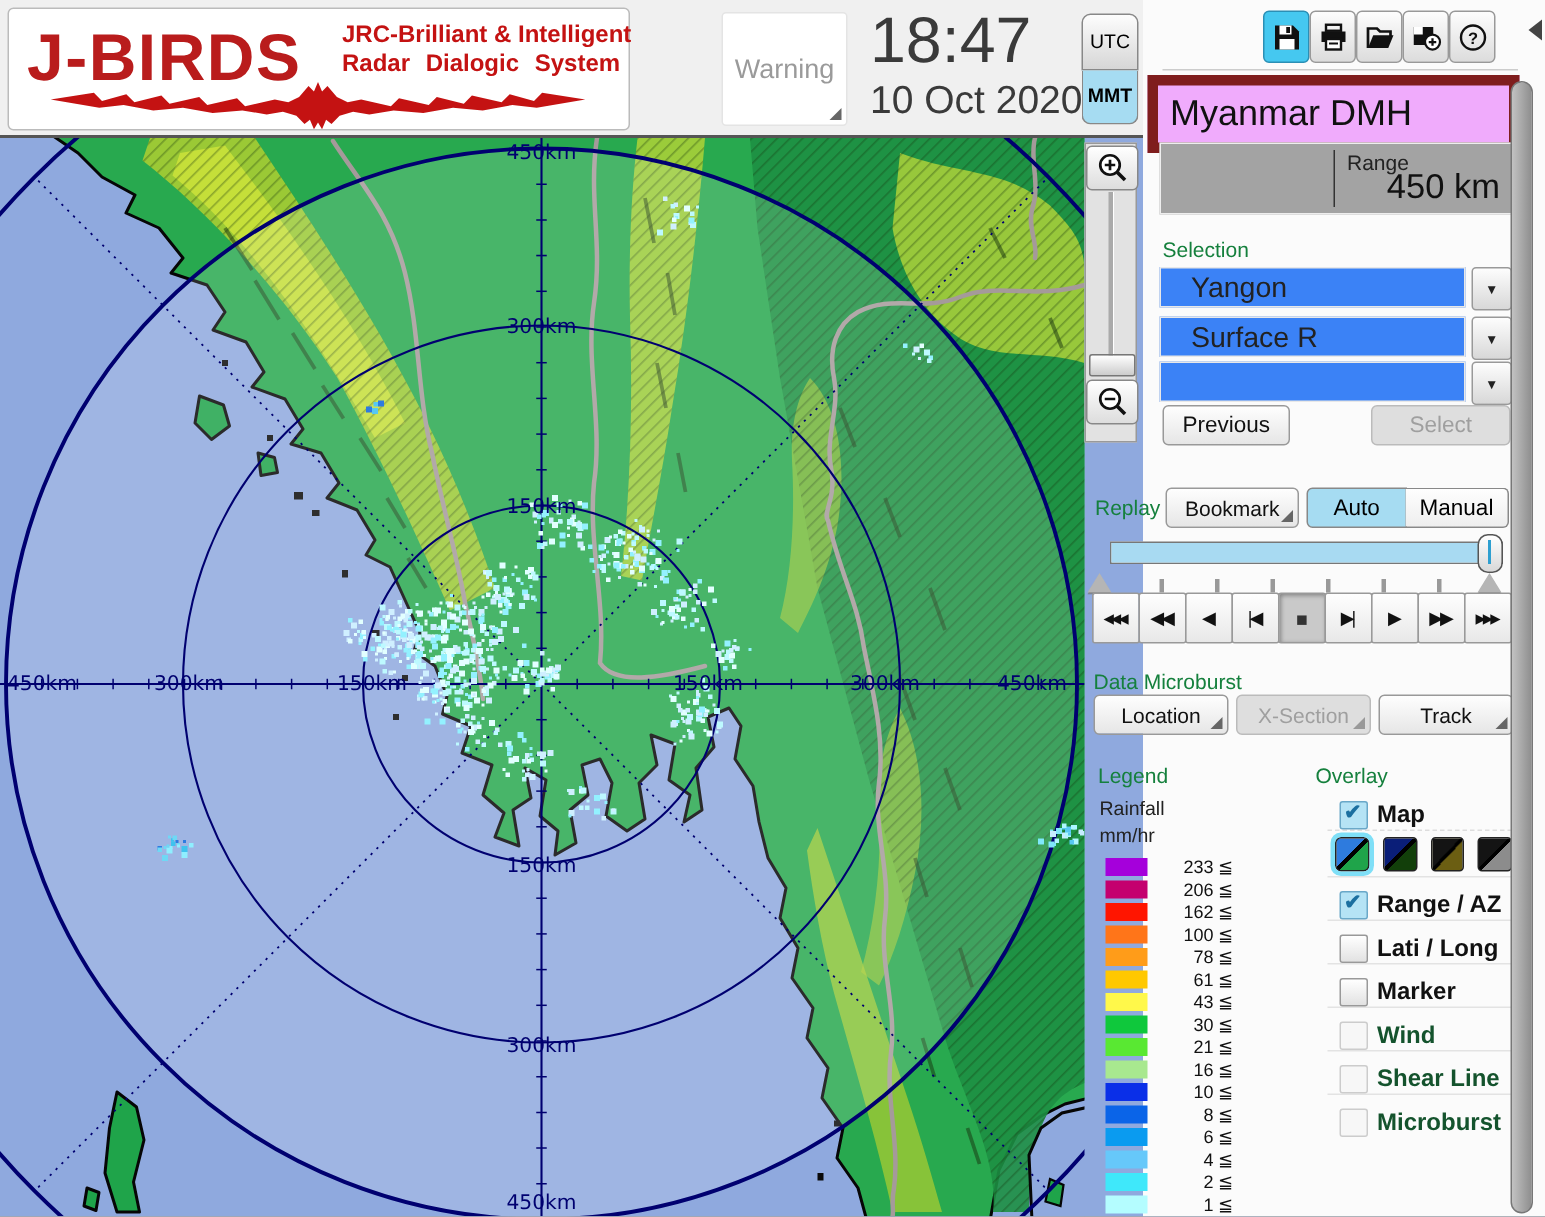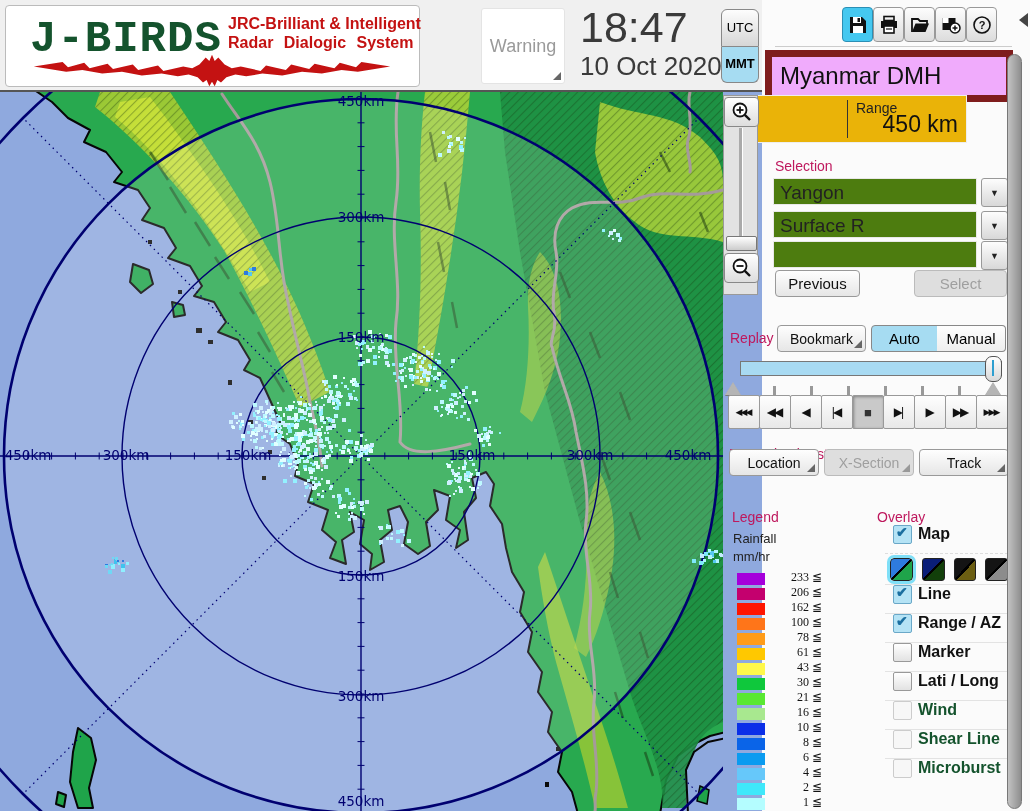--- a/index.html
+++ b/index.html
@@ -1,21 +1,21 @@
 <!DOCTYPE html>
 <html><head>
 <meta charset="utf-8">
 <style>
   html,body{margin:0;padding:0;background:#888;}
   #app{position:relative;width:1030px;height:811px;background:#f0f0f0;overflow:hidden;
        font-family:"Liberation Sans",sans-serif;-webkit-font-smoothing:antialiased;}
   
   #header-left{position:absolute;left:0;top:0;width:762px;height:90px;background:#f0f0f0;border-bottom:2px solid #555;}
   #logo-box{position:absolute;left:5px;top:5px;width:413px;height:80px;background:#fff;border:1px solid #bbb;border-radius:4px;}
-  #logo-title{position:absolute;left:12px;top:8px;font-family:Liberation Mono, monospace;font-weight:bold;font-size:44px;color:#14532d;letter-spacing:1px;margin-left:12px;}
+  #logo-title{position:absolute;left:12px;top:8px;font-family:Liberation Sans, sans-serif;font-weight:bold;font-size:44px;color:#b91c1c;letter-spacing:1px;}
   .tagline{position:absolute;left:222px;color:#c41212;font-weight:bold;font-size:16px;line-height:19px;white-space:nowrap;}
   #tagline1{top:8px;} #tagline2{top:27px;word-spacing:6px;}
   #eagle{position:absolute;left:8px;top:46px;}
   #warning-btn{position:absolute;left:481px;top:8px;width:82px;height:74px;background:#fff;border:1px solid #e4e4e4;border-radius:3px;
       color:#9a9a9a;font-size:18px;display:flex;align-items:center;justify-content:center;cursor:pointer;}
   .corner::after{content:"";position:absolute;right:3px;bottom:3px;width:0;height:0;border-left:8px solid transparent;border-bottom:8px solid #666;}
   #clock{position:absolute;left:580px;top:4px;width:160px;color:#3a3a3a;}
   #clock-time{font-size:43px;line-height:46px;}
   #clock-date{font-size:26px;line-height:32px;}
   .tzbtn{position:absolute;left:721px;width:38px;text-align:center;border:1px solid #888;font-size:13px;cursor:pointer;box-sizing:border-box;}
@@ -28,27 +28,27 @@
   #collapse-arrow{position:absolute;left:1019px;top:13px;width:0;height:0;border-top:7px solid transparent;border-bottom:7px solid transparent;border-right:9px solid #444;cursor:pointer;}
   #toolbar-divider{position:absolute;left:775px;top:46px;width:237px;height:1px;background:#ccc;}
   
   #right-panel{position:absolute;left:762px;top:0;width:268px;height:811px;background:#fbfbfb;}
   #zoom-strip{position:absolute;left:723px;top:95px;width:35px;height:200px;background:#e2e2e2;border:1px solid #999;box-sizing:border-box;}
   .zoombtn{position:absolute;left:724px;width:33px;height:28px;border:1px solid #888;border-radius:4px;background:linear-gradient(#fff,#ddd);display:flex;align-items:center;justify-content:center;cursor:pointer;}
   #zoom-track{position:absolute;left:739px;top:128px;width:3px;height:122px;background:#aaa;border-right:1px solid #fff;}
   #zoom-thumb{position:absolute;left:726px;top:236px;width:29px;height:13px;background:linear-gradient(#fff,#ccc);border:1px solid #777;border-radius:2px;cursor:pointer;}
   #station-box{position:absolute;left:765px;top:50px;width:234px;height:38px;background:#f0abfc;border:7px solid #7f1d1d;}
   #station-box span{margin-left:8px;font-size:24px;line-height:38px;color:#111;}
-  #range-box{position:absolute;left:731px;top:95px;width:234px;height:46px;background:#eab308;border:1px solid #eee;}
+  #range-box{position:absolute;left:773px;top:95px;width:234px;height:46px;background:#a3a3a3;border:1px solid #eee;}
   #range-divider{position:absolute;left:115px;top:4px;width:1px;height:38px;background:#333;}
   #range-label{position:absolute;left:124px;top:4px;font-size:14px;color:#222;}
   #range-value{position:absolute;right:8px;bottom:4px;font-size:23px;color:#111;}
-  .section-label{position:absolute;font-size:14px;color:#be185d;}
+  .section-label{position:absolute;font-size:14px;color:#15803d;}
   .dd-row{position:absolute;left:773px;height:27px;}
-  .dd-field{position:absolute;left:0;top:0;width:204px;height:27px;background:#4d7c0f;border:1px solid #e8e8e8;font-size:19px;color:#222;line-height:27px;padding-left:6px;box-sizing:border-box;}
+  .dd-field{position:absolute;left:0;top:0;width:204px;height:27px;background:#3b82f6;border:1px solid #e8e8e8;font-size:19px;color:#222;line-height:27px;padding-left:20px;box-sizing:border-box;}
   .dd-btn{position:absolute;left:208px;top:0;width:25px;height:27px;border:1px solid #999;border-radius:3px;background:linear-gradient(#fdfdfd,#d8d8d8);display:flex;align-items:center;justify-content:center;font-size:9px;color:#222;cursor:pointer;}
   .pushbtn{position:relative;border:1px solid #999;border-radius:4px;background:linear-gradient(#fefefe,#e6e6e6);font-size:15px;color:#111;display:flex;align-items:center;justify-content:center;cursor:pointer;box-sizing:border-box;}
   .pushbtn.disabled{background:#dedede;color:#9f9f9f;border-color:#bbb;cursor:default;}
   .pushbtn.disabled.corner::after{border-bottom-color:#999;}
   #previous-btn{position:absolute;left:775px;top:270px;width:85px;height:27px;}
   #select-btn{position:absolute;left:914px;top:270px;width:93px;height:27px;}
   
   #bookmark-btn{position:absolute;left:777px;top:325px;width:89px;height:27px;font-size:14px;}
   #auto-btn{position:absolute;left:871px;top:325px;width:67px;height:27px;border:1px solid #888;border-radius:4px 0 0 4px;background:#a6dcf2;font-size:15px;display:flex;align-items:center;justify-content:center;cursor:pointer;box-sizing:border-box;}
   #manual-btn{position:absolute;left:937px;top:325px;width:69px;height:27px;border:1px solid #888;border-left:none;border-radius:0 4px 4px 0;background:linear-gradient(#fefefe,#eee);font-size:15px;display:flex;align-items:center;justify-content:center;cursor:pointer;box-sizing:border-box;}
@@ -56,32 +56,32 @@
   #replay-fill{height:100%;background:#a8daf2;}
   #replay-thumb{position:absolute;left:985px;top:356px;width:15px;height:24px;background:linear-gradient(#fff,#d8d8d8);border:1px solid #555;border-radius:7px;cursor:pointer;}
   #replay-thumb::after{content:"";position:absolute;left:6px;top:3px;width:2px;height:16px;background:#2e9fd0;}
   .range-tri{position:absolute;width:0;height:0;border-left:8px solid transparent;border-right:8px solid transparent;border-bottom:13px solid #b5b5b5;filter:drop-shadow(0 1px 0 #777);cursor:pointer;}
   .tickmark{position:absolute;width:3px;height:9px;background:#999;}
   #playback{position:absolute;left:729px;top:395px;width:279px;height:34px;display:flex;}
   .pb{flex:1;border:1px solid #999;margin-left:-1px;background:linear-gradient(#fefefe,#e8e8e8);border-radius:2px;display:flex;align-items:center;justify-content:center;color:#111;cursor:pointer;font-size:12px;letter-spacing:-2px;padding-right:2px;}
   .pb.small{font-size:9px;}
   .pb.pressed{background:#c9c9c9;box-shadow:inset 1px 1px 3px rgba(0,0,0,.35);font-size:13px;color:#333;}
   
-  #da-buttons{position:absolute;left:729px;top:449px;width:280px;display:flex;gap:5px;}
+  #da-buttons{position:absolute;left:729px;top:463px;width:280px;display:flex;gap:5px;}
   #da-buttons .pushbtn{flex:1;height:27px;font-size:14px;}
   
   #legend-box{position:absolute;left:733px;top:530px;width:140px;height:281px;}
   .legend-title{font-size:13px;color:#222;line-height:18px;}
-  .legend-row{display:flex;align-items:flex-end;height:15px;font-family:Liberation Serif, serif;}
+  .legend-row{display:flex;align-items:center;height:15px;}
   .legend-swatch{width:28px;height:12px;margin-left:4px;}
   .legend-val{width:44px;text-align:right;font-size:12px;color:#111;}
   .legend-op{font-size:12px;color:#111;margin-left:3px;}
   
   #overlay-list{position:absolute;left:885px;top:525px;width:123px;}
-  .ov-row{display:flex;align-items:flex-start;height:28px;border-top:1px solid #e3e3e3;}
+  .ov-row{display:flex;align-items:flex-end;height:28px;border-top:1px solid #e3e3e3;}
   .ov-row:first-child{border-top:none;}
   .checkbox{width:17px;height:17px;border:1px solid #999;border-radius:2px;margin:0 6px 0 8px;background:linear-gradient(#fff,#e2e2e2);position:relative;cursor:pointer;flex:0 0 auto;}
   .checkbox.checked{background:#b5e3f5;border-color:#6aa8c8;}
   .checkbox.checked::after{content:"✔";position:absolute;left:2px;top:-2px;font-size:14px;font-weight:bold;color:#1b6fa0;}
   .checkbox.disabled{background:#f7f7f7;border-color:#ccc;cursor:default;}
   .ov-label{font-size:16px;font-weight:bold;color:#111;white-space:nowrap;}
   .ov-label.disabled{color:#14532d;font-weight:bold;}
   #style-row{display:flex;align-items:center;height:30px;border-top:1px dashed #ddd;gap:9px;padding-left:5px;}
   .mapstyle{width:21px;height:21px;border:1px solid #222;border-radius:3px;cursor:pointer;}
   .mapstyle.selected{outline:3px solid #7fdff7;border-radius:4px;}
@@ -1335,35 +1335,31 @@
         <div class="ov-label">Map</div>
       </div>
       <div id="style-row">
         <div class="mapstyle selected" style="background: linear-gradient(to right bottom, rgb(46, 123, 222) 0px, rgb(46, 123, 222) 46%, rgb(0, 0, 0) 46%, rgb(0, 0, 0) 54%, rgb(31, 164, 74) 54%);"></div>
         <div class="mapstyle" style="background: linear-gradient(to right bottom, rgb(10, 30, 120) 0px, rgb(10, 30, 120) 46%, rgb(0, 0, 0) 46%, rgb(0, 0, 0) 54%, rgb(18, 63, 10) 54%);"></div>
         <div class="mapstyle" style="background: linear-gradient(to right bottom, rgb(20, 20, 20) 0px, rgb(20, 20, 20) 46%, rgb(0, 0, 0) 46%, rgb(0, 0, 0) 54%, rgb(107, 94, 18) 54%);"></div>
         <div class="mapstyle" style="background: linear-gradient(to right bottom, rgb(20, 20, 20) 0px, rgb(20, 20, 20) 46%, rgb(0, 0, 0) 46%, rgb(0, 0, 0) 54%, rgb(140, 140, 140) 54%);"></div>
       </div>
       <div class="ov-row">
         <div class="checkbox checked"></div>
-        <div class="ov-label">Line</div>
+        <div class="ov-label">Range / AZ</div>
       </div>
       <div class="ov-row">
-        <div class="checkbox checked"></div>
-        <div class="ov-label">Range / AZ</div>
+        <div class="checkbox"></div>
+        <div class="ov-label">Lati / Long</div>
       </div>
       <div class="ov-row">
         <div class="checkbox"></div>
         <div class="ov-label">Marker</div>
       </div>
       <div class="ov-row">
-        <div class="checkbox"></div>
-        <div class="ov-label">Lati / Long</div>
-      </div>
-      <div class="ov-row">
         <div class="checkbox disabled"></div>
         <div class="ov-label disabled">Wind</div>
       </div>
       <div class="ov-row">
         <div class="checkbox disabled"></div>
         <div class="ov-label disabled">Shear Line</div>
       </div>
       <div class="ov-row">
         <div class="checkbox disabled"></div>
         <div class="ov-label disabled">Microburst</div>

